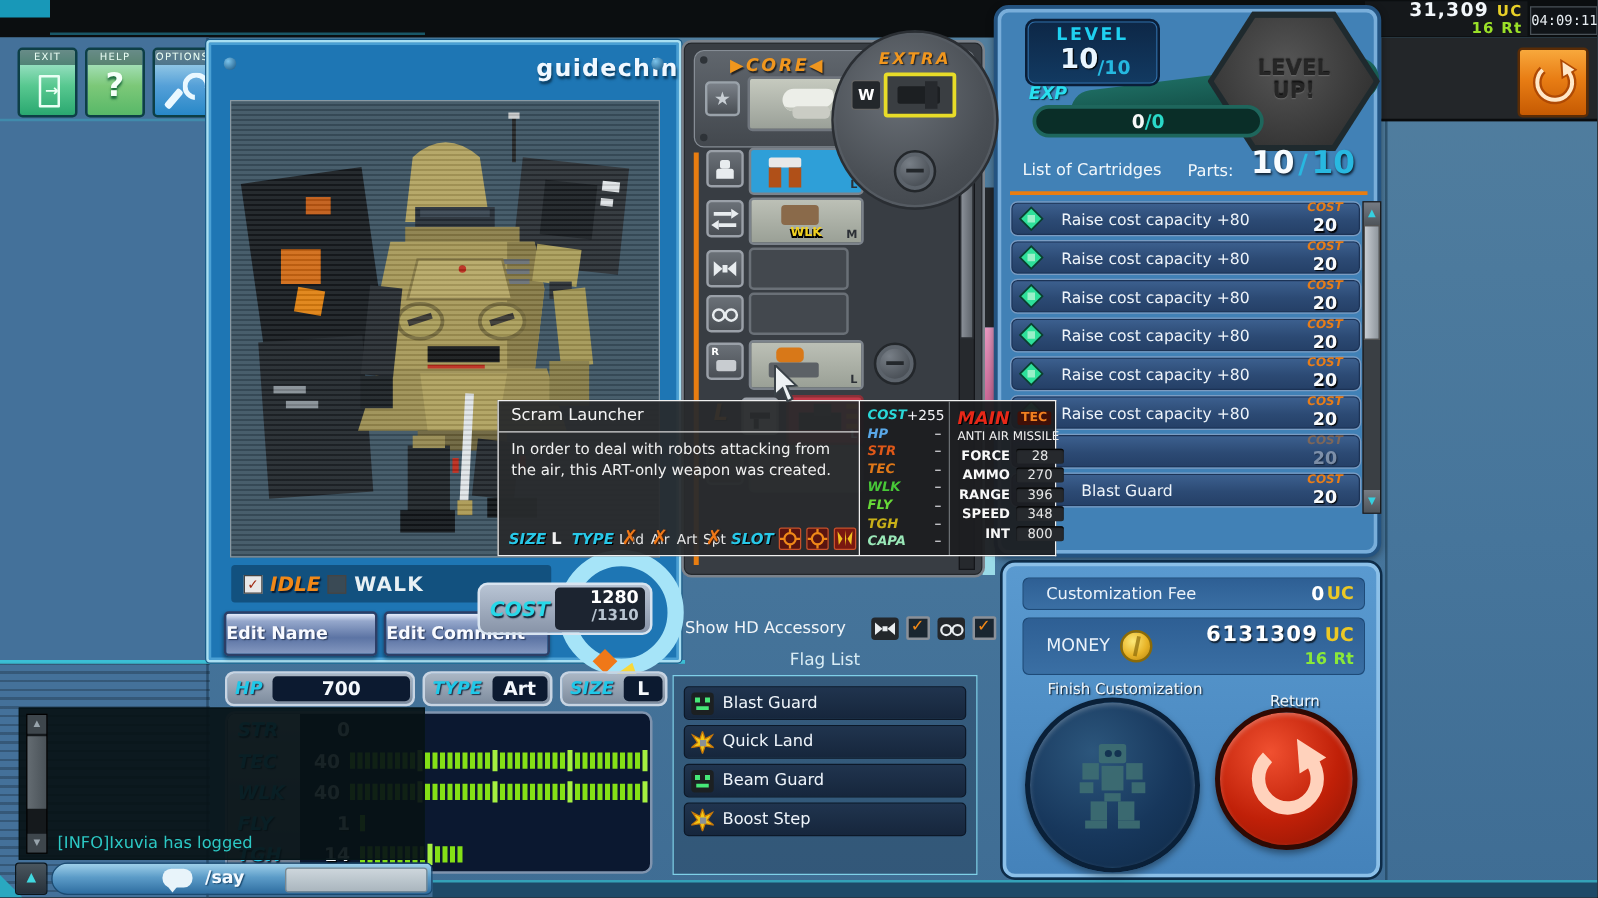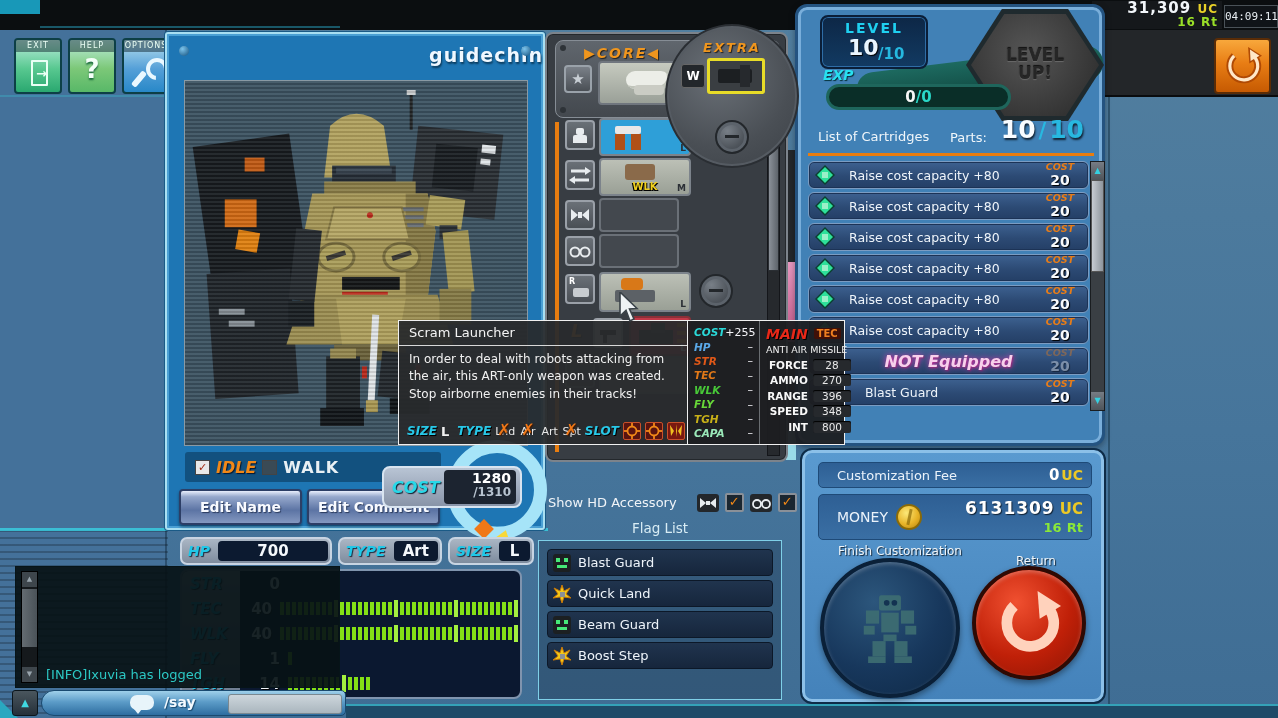--- a/index.html
+++ b/index.html
@@ -60,21 +60,21 @@
     background:#3d5260;overflow:hidden;}
   .preview .scan{position:absolute;inset:0;background:repeating-linear-gradient(180deg,rgba(170,200,210,.10) 0 2px,rgba(8,18,24,.14) 2px 4px);}
   .idle-walk{position:absolute;left:18px;top:418px;width:256px;height:30px;background:#12517f;border-radius:3px;display:flex;align-items:center;gap:6px;padding-left:10px;box-sizing:border-box;}
   .chk{width:13px;height:13px;border:1px solid #444;font-size:11px;font-weight:bold;line-height:13px;text-align:center;}
   .chk-on{background:#e8e8e8;color:#a02810;}
   .chk-off{background:#3a4a55;color:transparent;}
   .idle-lbl{color:#f08818;font-size:16px;}
   .walk-lbl{color:#e8f0f4;font-size:16px;font-weight:bold;letter-spacing:1px;}
   .edit-btn{position:absolute;top:455px;height:36px;border-radius:4px;border:2px solid #2c3e66;box-sizing:border-box;
     background:linear-gradient(180deg,#e8eefc 0%,#96a8cc 18%,#5c74a4 60%,#8498c0 100%);
-    color:#f8faff;font-weight:bold;font-size:14px;text-align:center;text-shadow:1px 1px 1px #2a3a5c;box-shadow:0 2px 3px rgba(0,0,0,.4);}
+    color:#f8faff;font-weight:bold;font-size:14px;text-align:left;text-shadow:1px 1px 1px #2a3a5c;box-shadow:0 2px 3px rgba(0,0,0,.4);}
   .en{left:12px;width:123px;line-height:32px;}
   .ec{left:140px;width:133px;line-height:32px;}
   .cost-ring{position:absolute;left:280px;top:406px;width:100px;height:100px;border-radius:50%;border:13px solid #a6e4f8;box-sizing:border-box;}
   .ring-orange{position:absolute;left:310px;top:488px;width:14px;height:14px;background:#f07818;transform:rotate(45deg);}
   .ring-yellow{position:absolute;left:328px;top:496px;width:0;height:0;border-left:9px solid transparent;border-right:9px solid transparent;border-bottom:12px solid #f8d838;transform:rotate(18deg);}
   .cost-box{position:absolute;left:215px;top:432px;width:140px;height:42px;border-radius:8px;border:2px solid #d8e4f0;box-sizing:border-box;
     background:linear-gradient(180deg,#b8c4d4,#8894a8);display:flex;align-items:center;}
   .cost-box .cl{color:#28d8e8;font-size:16px;margin-left:8px;text-shadow:1px 1px 1px #123;}
   .cost-val{margin-left:auto;margin-right:4px;width:72px;height:34px;background:#1c2430;border-radius:4px;text-align:right;padding-right:5px;box-sizing:border-box;}
   .cost-val .v1{color:#fff;font-weight:bold;font-size:14px;line-height:16px;}
@@ -781,21 +781,20 @@
       <div class="cart-row">
         <span class="gem"><svg width="20" height="20" viewBox="0 0 20 20">
               <polygon points="10,0 20,10 10,20 0,10" fill="#0a4030"></polygon>
               <polygon points="10,2 18,10 10,18 2,10" fill="#2ee09a"></polygon>
               <rect x="7" y="7" width="6" height="6" fill="#9af0c8"></rect>
             </svg></span>
         <span class="cart-name">Raise cost capacity +80</span>
         <span class="cart-cost"><span class="cl">COST</span><span class="cv">20</span></span>
       </div>
       <div class="cart-row">
-        <span class="not-eq">NOT Equipped</span>
         <span class="cart-name noicon dim4"></span>
         <span class="cart-cost dim4"><span class="cl">COST</span><span class="cv">20</span></span>
       </div>
       <div class="cart-row">
         <span class="cart-name noicon">Blast Guard</span>
         <span class="cart-cost"><span class="cl">COST</span><span class="cv">20</span></span>
       </div>
     </div>
     <div class="cscrollbar">
       <div class="sc-btn" style="top:0;">▲</div>
@@ -844,21 +843,20 @@
       </svg>
     </div>
   </div>
 
   <div class="abs tooltip-wrap">
     <div class="tt-main">
       <div class="tt-title">Scram Launcher</div>
       <div class="tt-desc">
         <div>In order to deal with robots attacking from</div>
         <div>the air, this ART-only weapon was created.</div>
-        <div>Stop airborne enemies in their tracks!</div>
       </div>
       <div class="tt-meta">
         <span class="k bi">SIZE</span>
         <span class="v">L</span>
         <span class="k bi">TYPE</span>
         <span class="type-item"><span>Lnd</span><span class="cross">✗</span></span>
         <span class="type-item"><span>Air</span><span class="cross">✗</span></span>
         <span class="type-item"><span>Art</span></span>
         <span class="type-item"><span>Spt</span><span class="cross">✗</span></span>
         <span class="k bi">SLOT</span>

